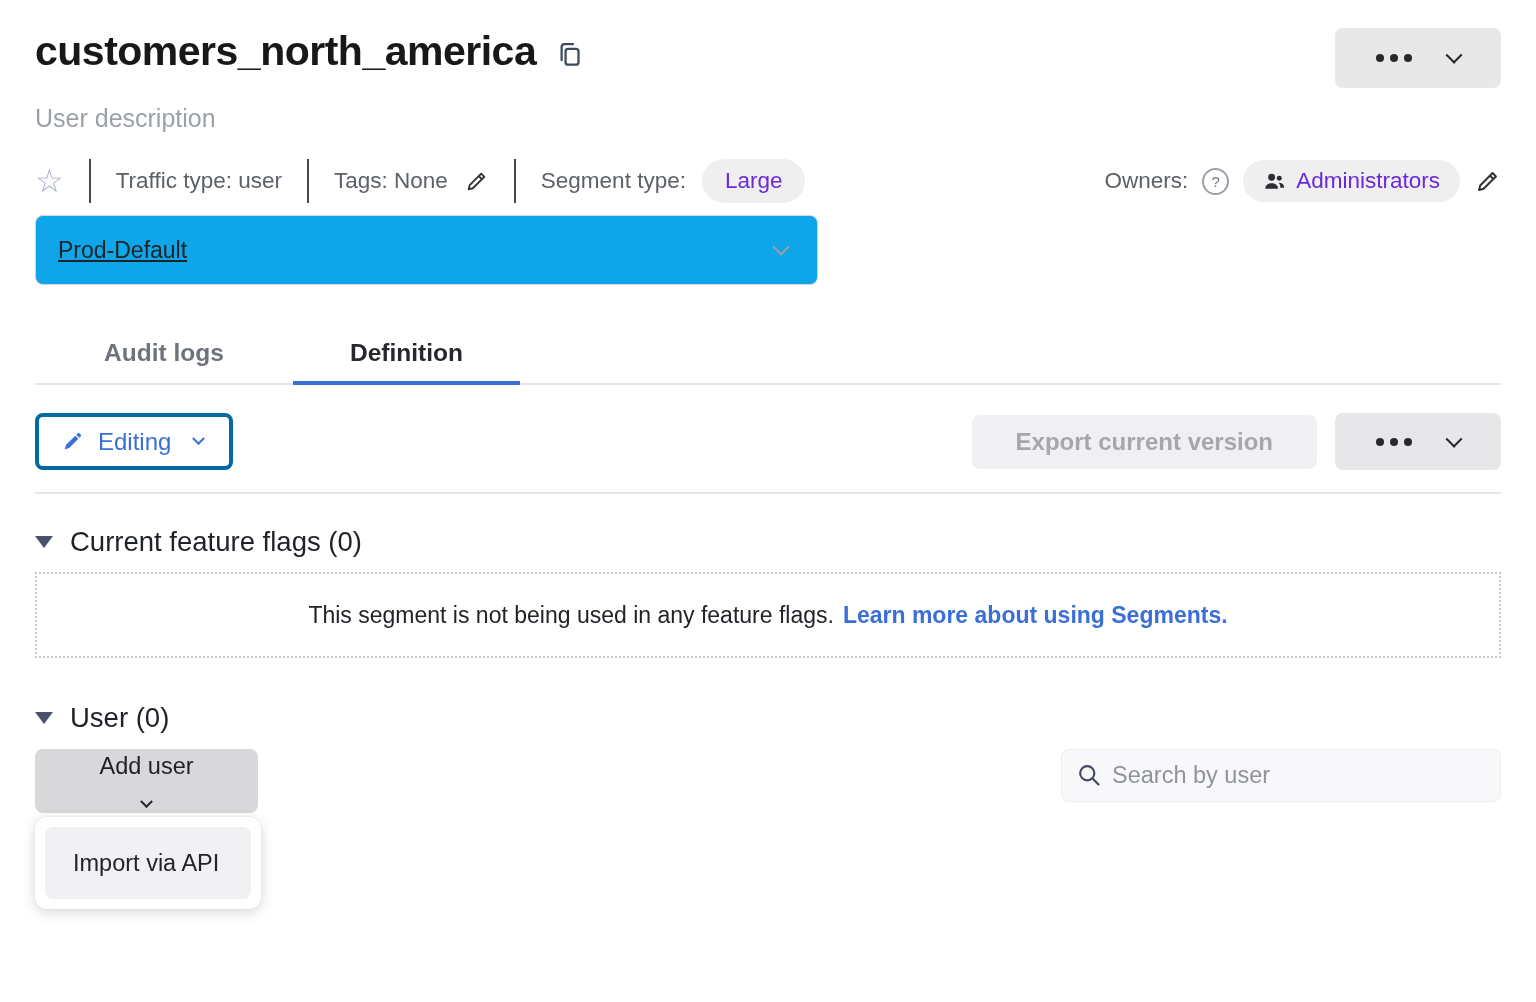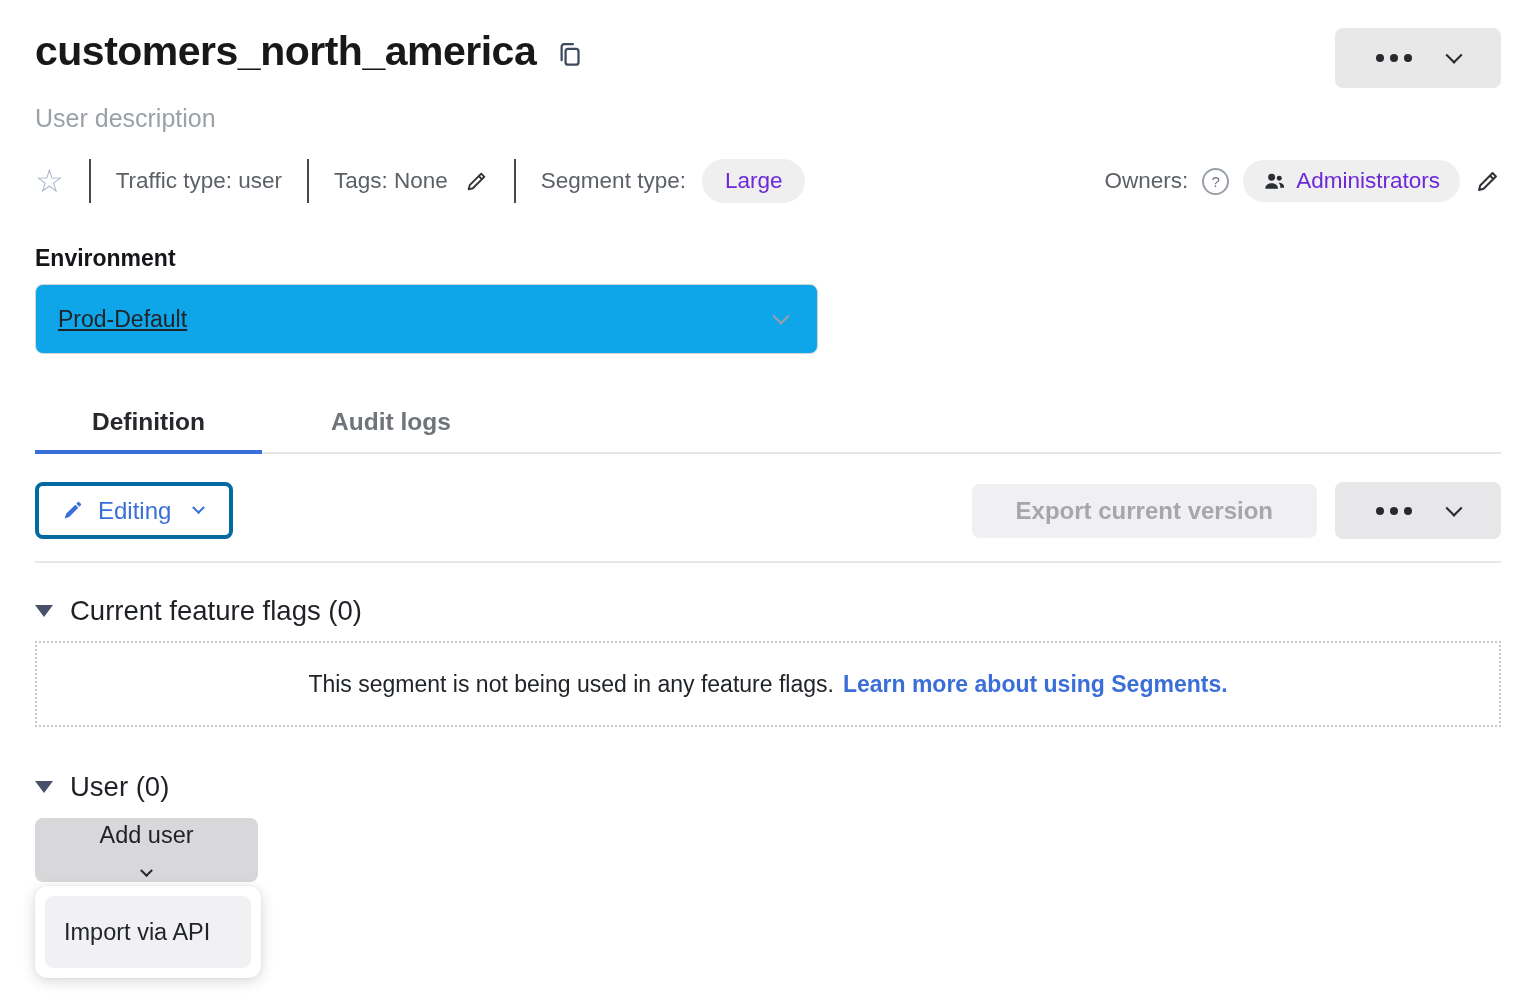--- a/index.html
+++ b/index.html
@@ -85,21 +85,21 @@
   
   .user-controls { margin-top: 15px; display: flex; justify-content: space-between; align-items: flex-start; }
   .add-user-wrap { position: relative; }
   .add-user-btn { width: 223px; height: 64px; background: #d8d8da; border: none; border-radius: 8px;
                   display: flex; align-items: center; justify-content: center; gap: 20px;
                   font-size: 23.5px; color: #1d2024; cursor: pointer; font-family: inherit; flex-direction: column; }
   .dropdown-panel { position: absolute; top: 68px; left: 0; width: 226px; background: #ffffff;
                     border-radius: 12px; padding: 10px;
                     box-shadow: 0 3px 14px rgba(0,0,0,0.16), 0 0 2px rgba(0,0,0,0.08); }
   .dropdown-item { background: #f1f1f3; border-radius: 8px; height: 72px; display: flex;
-                   align-items: center; padding-left: 19px; font-size: 23.5px; color: #212428;
+                   align-items: center; padding-left: 28px; font-size: 23.5px; color: #212428;
                    cursor: pointer; }
 
   .search-box { width: 440px; height: 53px; background: #f8f8fa; border: 1px solid #ededf0;
                 border-radius: 8px; display: flex; align-items: center; padding: 0 14px; gap: 9px; }
   .search-box input { border: none; outline: none; background: transparent; flex: 1;
                       font-size: 23.5px; color: #202428; font-family: inherit; }
   .search-box input::placeholder { color: #8e939c; }
 </style>
 </head>
 <body>
@@ -161,29 +161,28 @@
       </span>
       <button class="icon-btn">
         <svg width="27" height="27" viewBox="0 0 24 24" fill="none" stroke="#2f3337" stroke-width="1.8" stroke-linejoin="round">
           <path d="M4.5 19.5l1-4L16.5 4.5l3 3L8.5 18.5l-4 1z"></path>
           <path d="M14.2 6.8l3 3"></path>
         </svg>
       </button>
     </span>
   </div>
 
-  <div class="env-label">Environment</div>
   <div class="env-select">
     <span>Prod-Default</span>
     <span class="chev gray"></span>
   </div>
 
   <div class="tabs">
+    <div class="tab inactive">Audit logs</div>
     <div class="tab active">Definition</div>
-    <div class="tab inactive">Audit logs</div>
   </div>
 
   <div class="toolbar">
     <button class="editing-btn">
       <svg width="21" height="21" viewBox="0 0 24 24" fill="#3b6fd8">
         <path d="M3 21l1.7-5.2L15.2 5.3l3.5 3.5L8.2 19.3 3 21zM16.3 4.2l1.7-1.7c.5-.5 1.2-.5 1.7 0l1.8 1.8c.5.5.5 1.2 0 1.7l-1.7 1.7-3.5-3.5z"></path>
       </svg>
       <span>Editing</span>
       <span class="chev small blue"></span>
     </button>
@@ -217,15 +216,22 @@
   <div class="user-controls">
     <div class="add-user-wrap">
       <button class="add-user-btn">
         <span>Add user</span>
         <span class="chev small"></span>
       </button>
       <div class="dropdown-panel">
         <div class="dropdown-item">Import via API</div>
       </div>
     </div>
+    <div class="search-box">
+      <svg width="27" height="27" viewBox="0 0 24 24" fill="none" stroke="#414c60" stroke-width="1.9" stroke-linecap="round">
+        <circle cx="10" cy="10" r="6.3"></circle>
+        <path d="M14.7 14.7L20 20"></path>
+      </svg>
+      <input type="text" placeholder="Search by user" style="">
+    </div>
   </div>
 
 </div>
 
 </body></html>

